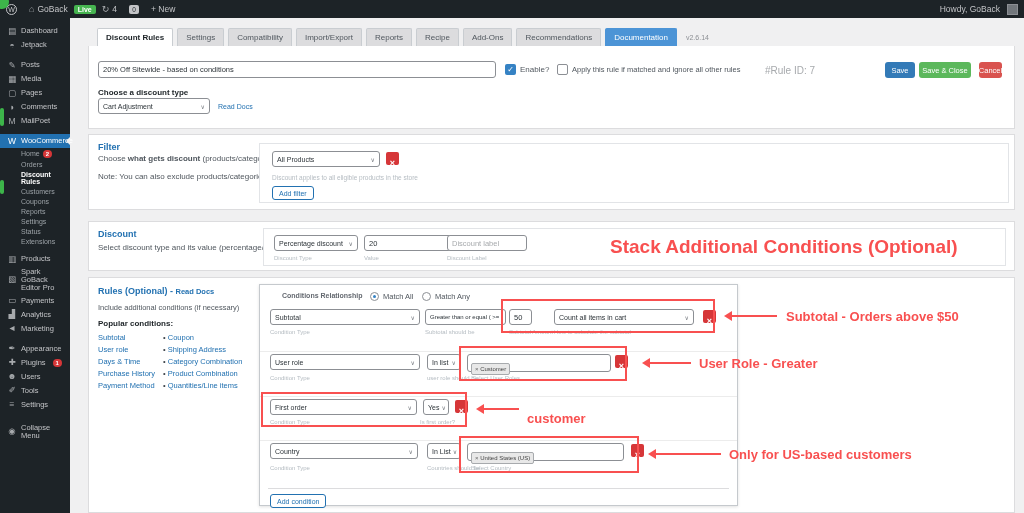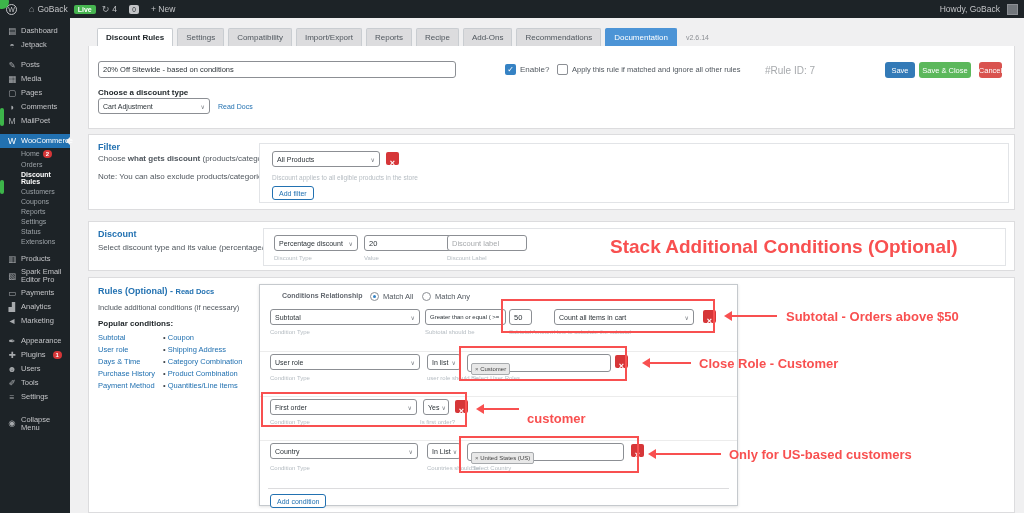--- a/index.html
+++ b/index.html
@@ -180,21 +180,21 @@
     </div>
   <div class="smi">
       <span>Extensions</span>
     </div>
   <div class="mi sep">
       <span class="ico">▥</span>
       <span>Products</span>
     </div>
   <div class="mi" style="min-height:20px">
       <span class="ico">▧</span>
-      <span>Spark Email Editor Pro</span>
+      <span>Spark GoBack Editor Pro</span>
     </div>
   <div class="mi">
       <span class="ico">▭</span>
       <span>Payments</span>
     </div>
   <div class="mi">
       <span class="ico">▟</span>
       <span>Analytics</span>
     </div>
   <div class="mi">
@@ -239,21 +239,21 @@
   <div class="tab">Import/Export</div>
   <div class="tab">Reports</div>
   <div class="tab">Recipe</div>
   <div class="tab">Add-Ons</div>
   <div class="tab">Recommendations</div>
   <div class="tab doc">Documentation</div>
   <span class="ver">v2.6.14</span>
 </div>
 
 <div class="card" id="cardA">
-  <input class="inp" style="left: 9px; top: 15px; width: 358px; height: 17px;" readonly="" value="20% Off Sitewide - based on conditions">
+  <input class="inp" style="left: 9px; top: 15px; width: 398px; height: 17px;" readonly="" value="20% Off Sitewide - based on conditions">
   <div class="chk on" style="left:416px;top:18px;"></div>
   <span class="txt" style="left:431px;top:19px;">Enable?</span>
   <div class="chk off" style="left:468px;top:18px;"></div>
   <span class="txt" style="left:483px;top:19px;font-size:7.5px;">Apply this rule if matched and ignore all other rules</span>
   <span class="txt" style="left:676px;top:19px;font-size:10px;color:#a7aaad;">#Rule ID: 7</span>
   <div class="btn blue" style="left:796px;top:16px;width:30px;">Save</div>
   <div class="btn green" style="left:830px;top:16px;width:52px;">Save &amp; Close</div>
   <div class="btn red" style="left:890px;top:16px;width:23px;">Cancel</div>
   <span class="txt" style="left:9px;top:42px;font-weight:bold;color:#1d2327;">Choose a discount type</span>
   <div class="sel" style="left:9px;top:52px;width:112px;">
@@ -379,21 +379,21 @@
 <div class="ann-text ann-big" style="left:610px;top:236px;">Stack Additional Conditions (Optional)</div>
 
 <div class="ann-rect" style="left:501px;top:299px;width:214px;height:34px;"></div>
 <div class="ann-head" style="left:719px;top:311px;"></div>
 <div class="ann-line" style="left:731px;top:315px;width:46px;"></div>
 <div class="ann-text" style="left:786px;top:309px;">Subtotal - Orders above $50</div>
 
 <div class="ann-rect" style="left:459px;top:346px;width:168px;height:35px;"></div>
 <div class="ann-head" style="left:637px;top:358px;"></div>
 <div class="ann-line" style="left:649px;top:362px;width:42px;"></div>
-<div class="ann-text" style="left:699px;top:356px;">Close Role - Customer</div>
+<div class="ann-text" style="left:699px;top:356px;">User Role - Greater</div>
 
 <div class="ann-rect" style="left:261px;top:392px;width:206px;height:35px;"></div>
 <div class="ann-head" style="left:471px;top:404px;"></div>
 <div class="ann-line" style="left:483px;top:408px;width:36px;"></div>
 <div class="ann-text ann-wrap" style="left:527px;top:397px;"><br><span>customer</span></div>
 
 <div class="ann-rect" style="left:459px;top:436px;width:180px;height:37px;"></div>
 <div class="ann-head" style="left:643px;top:449px;"></div>
 <div class="ann-line" style="left:655px;top:453px;width:66px;"></div>
 <div class="ann-text" style="left:729px;top:447px;">Only for US-based customers</div>

